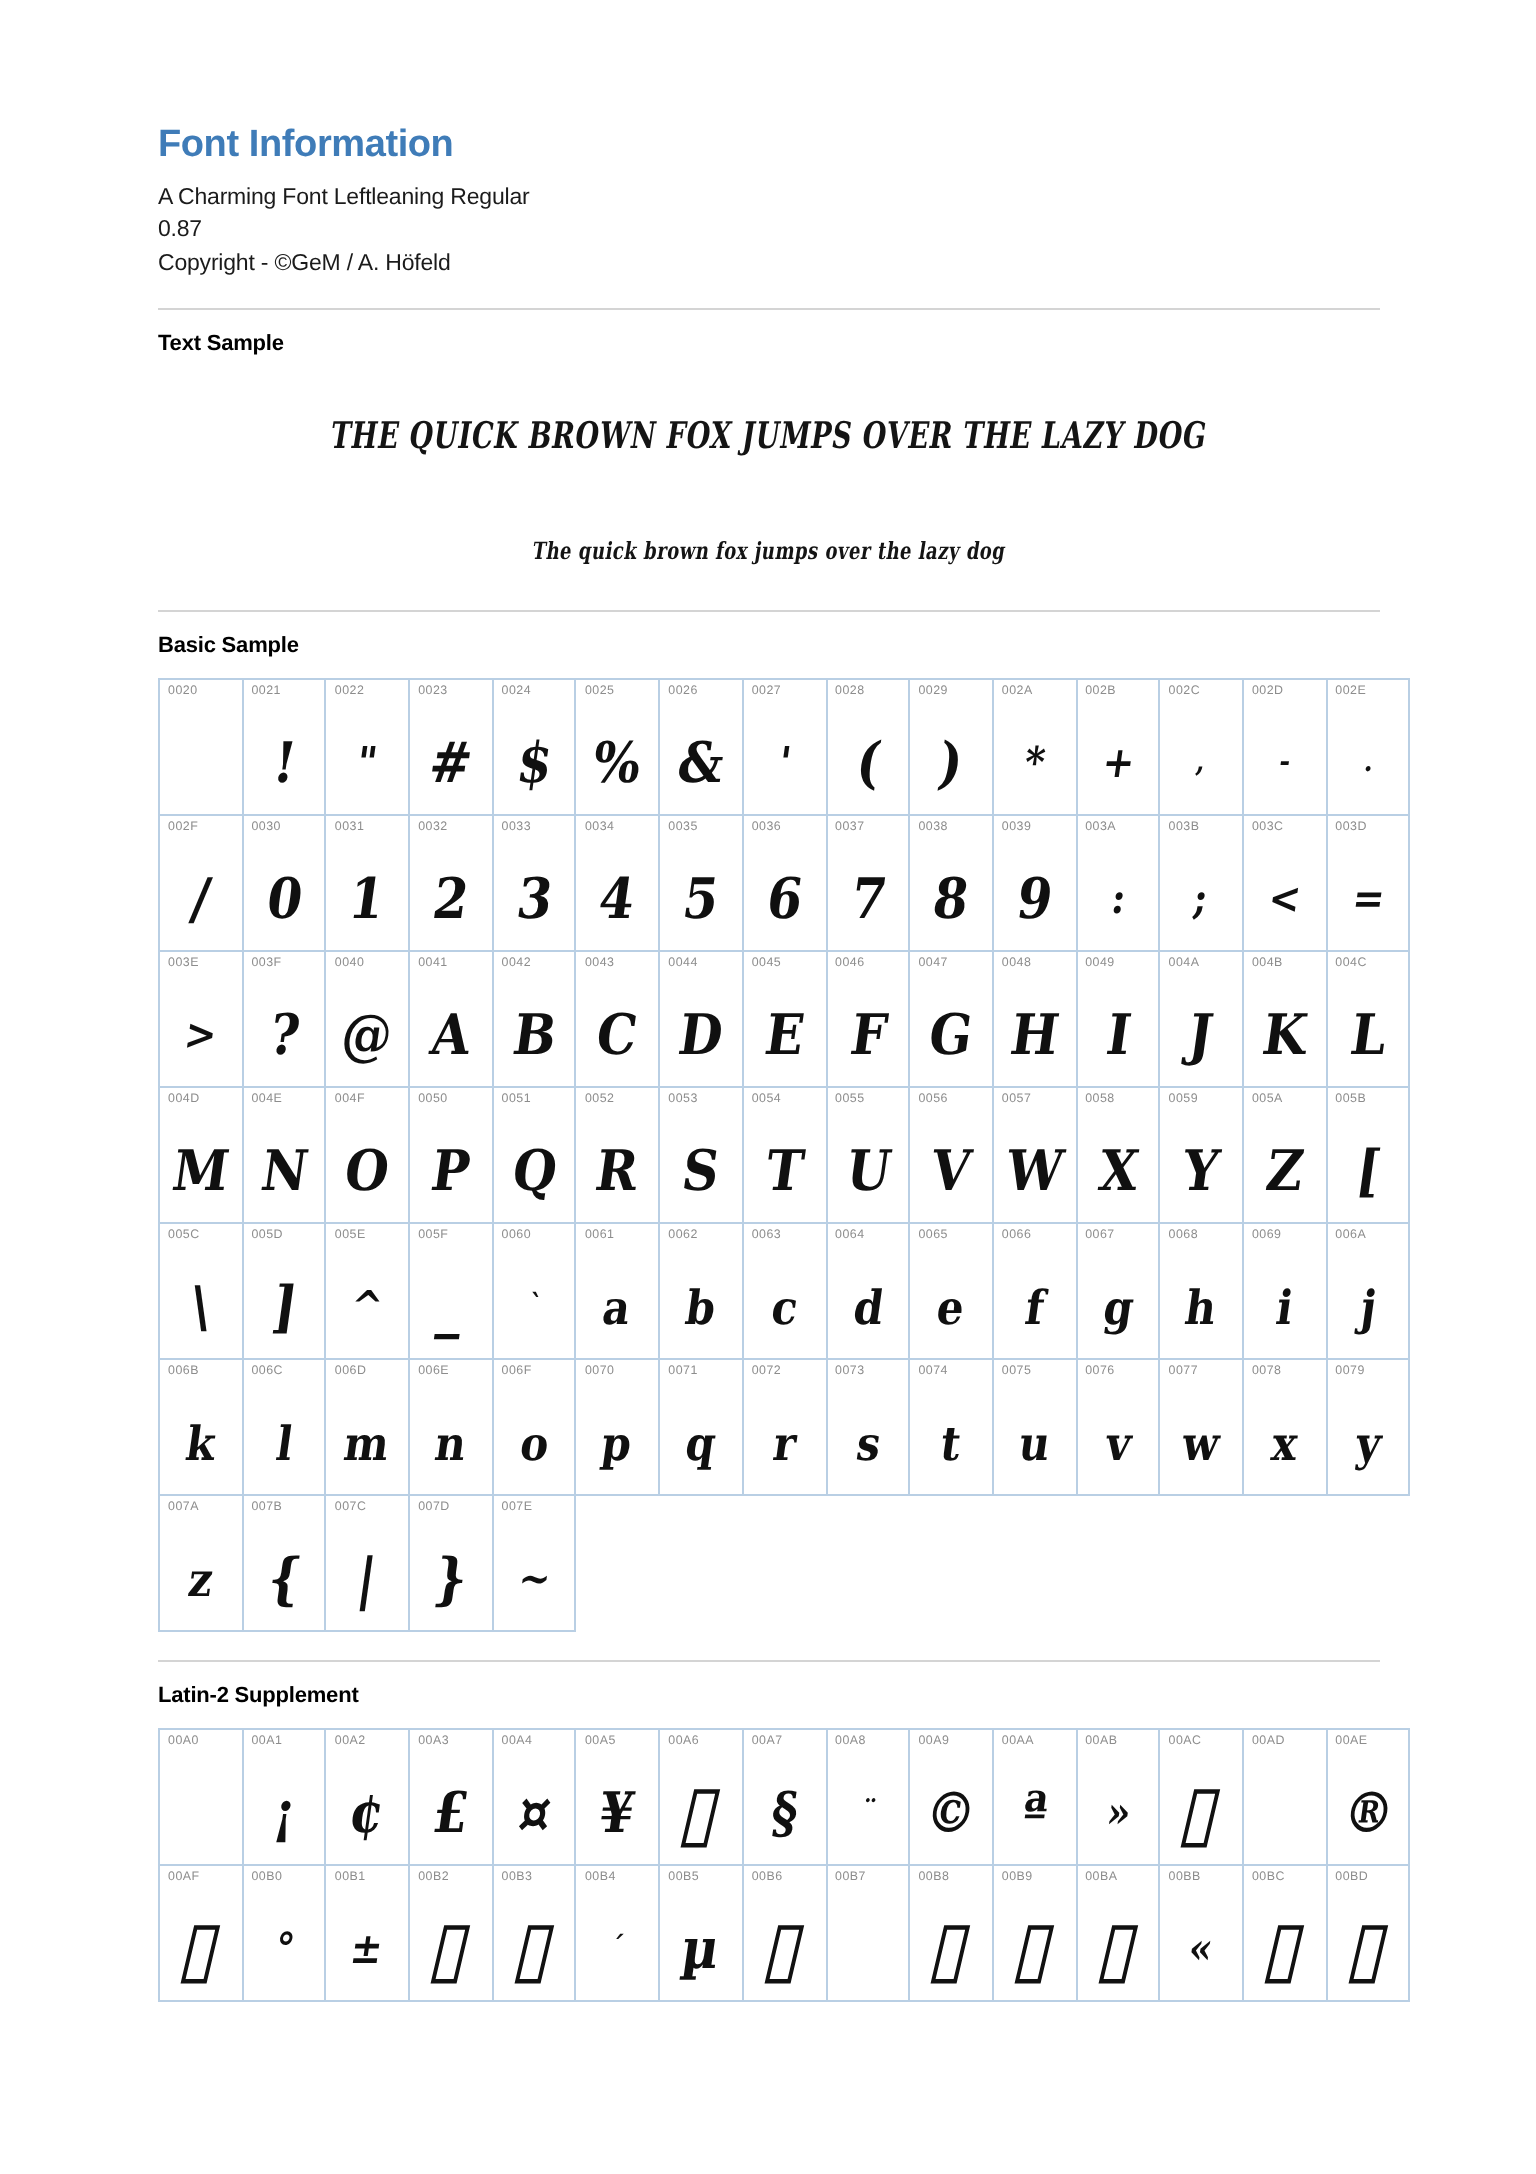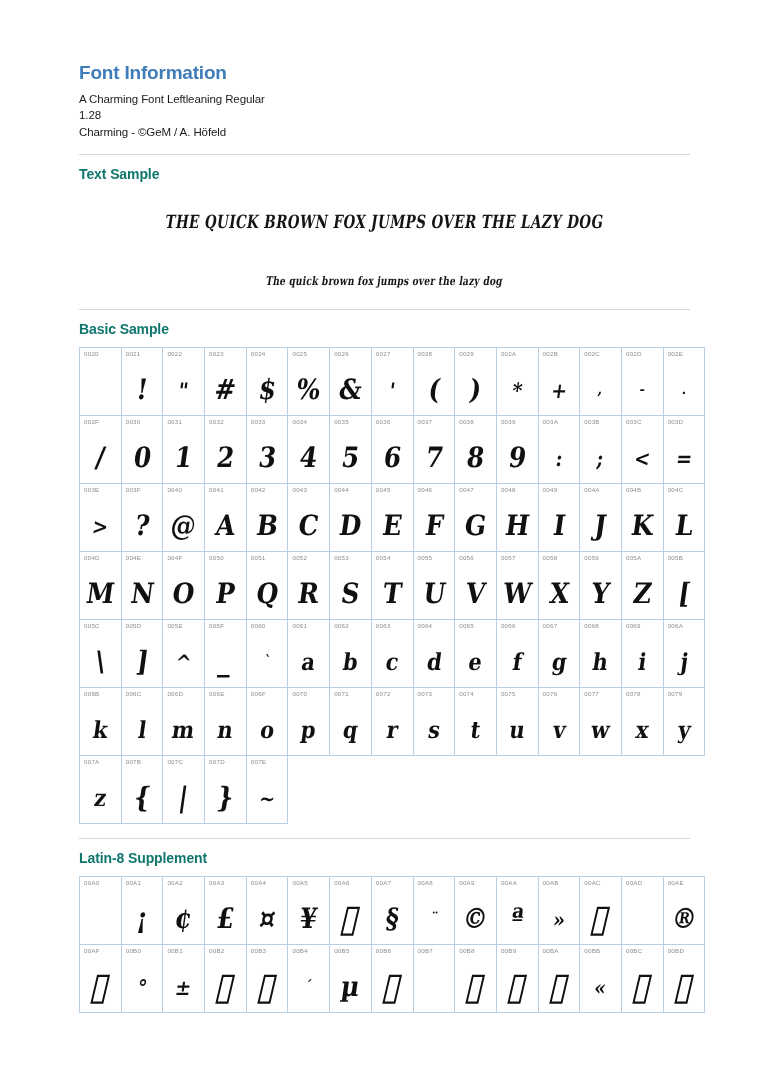--- a/index.html
+++ b/index.html
@@ -49,23 +49,23 @@
   }
 
   .rule {
     height: 1px;
     background: #d4d4d4;
     margin: 14px 0 0 0;
     width: 611px;
   }
 
   .section-title {
-    font-size: 14px;
+    font-size: 11px;
     font-weight: bold;
-    color: #0f766e;
+    color: #000000;
     margin: 11px 0 0 0;
     letter-spacing: -0.1px;
   }
 
   
   .sample-block {
     margin-top: 6px;
     height: 107px;
     position: relative;
   }
@@ -155,22 +155,22 @@
 </style>
 </head>
 <body>
 
 <div class="page">
   <div class="content">
 
     <h1 class="doc-title">Font Information</h1>
     <div>
       <p class="meta-line">A Charming Font Leftleaning Regular</p>
-      <p class="meta-line">1.28</p>
-      <p class="meta-line">Charming - ©GeM / A. Höfeld</p>
+      <p class="meta-line">0.87</p>
+      <p class="meta-line">Copyright - ©GeM / A. Höfeld</p>
     </div>
 
     <div class="rule"></div>
 
     <h2 class="section-title">Text Sample</h2>
     <div class="sample-block">
       <div class="sample-line sample-upper">THE QUICK BROWN FOX JUMPS OVER THE LAZY DOG</div>
       <div class="sample-line sample-lower">The quick brown fox jumps over the lazy dog</div>
     </div>
 
@@ -577,21 +577,21 @@
                 <span class="cp">007E</span>
                 <span class="gl sm">~</span>
               </td>
             </tr>
           </tbody>
         </table>
       </div>
 
     <div class="rule"></div>
 
-    <h2 class="section-title">Latin-8 Supplement</h2>
+    <h2 class="section-title">Latin-2 Supplement</h2>
     <div id="latin1-host">
         <table class="glyph-table">
           <tbody>
             <tr>
               <td>
                 <span class="cp">00A0</span>
                 <span class="gl"> </span>
               </td>
               <td>
                 <span class="cp">00A1</span>

